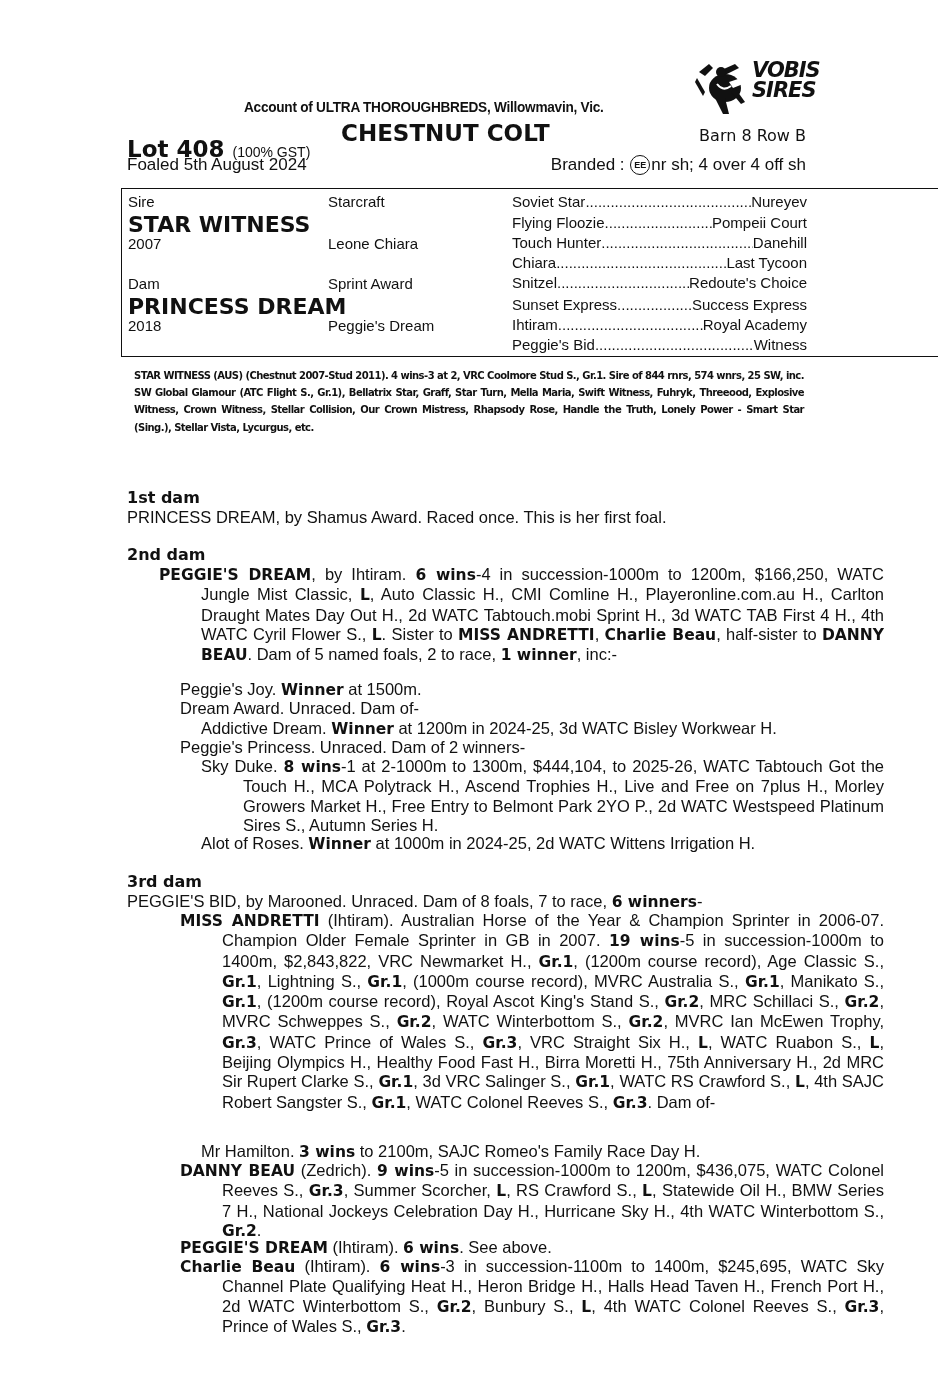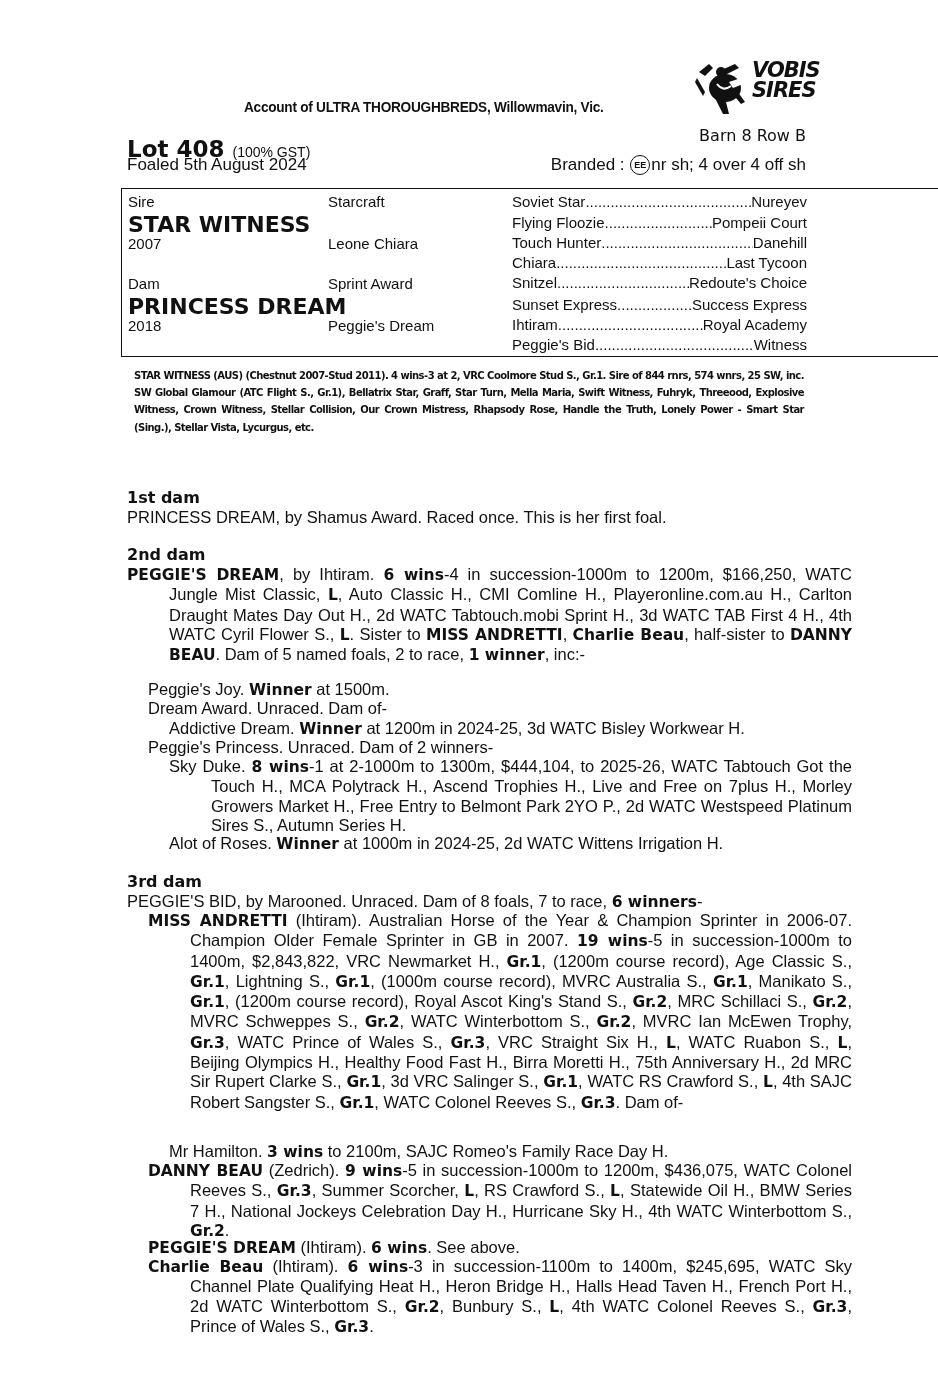--- a/index.html
+++ b/index.html
@@ -34,21 +34,21 @@
   .ped-anc .r { flex: 0 0 auto; }
 
   
   .sire-blurb { position: absolute; left: 134px; top: 367px; width: 670px; font-family: "DejaVu Sans", sans-serif;
                 font-weight: bold; font-size: 10px; line-height: 17.2px; text-align: justify; letter-spacing: -0.55px; }
 
   
   .sec-title { position: absolute; left: 127px; font-family: "DejaVu Sans", sans-serif; font-weight: bold; font-size: 16px; }
   .para { position: absolute; font-size: 16.5px; line-height: 19.3px; text-align: justify; text-align-last: left; }
   b, .b { font-family: "DejaVu Sans", sans-serif; font-weight: bold; font-size: 15.5px; }
-  .hang { padding-left: 42px; text-indent: -42px; }
+  .hang { padding-left: 42px; text-indent: -42px; margin-left: 32px; }
 </style>
 </head>
 <body>
 
 <div class="logo">
   <svg width="58" height="58" viewBox="0 0 58 58" style="position:absolute;left:0;top:0">
     <path d="M4 14 L14 6 L18 10 L10 18 Z" fill="#111"></path>
     <path d="M2 20 L10 34 L8 38 L0 24 Z" fill="#111"></path>
     <ellipse cx="30" cy="30" rx="16" ry="14" fill="#111"></ellipse>
     <path d="M22 14 L40 6 L44 10 L28 18 Z" fill="#111"></path>
@@ -64,20 +64,21 @@
   </div>
 </div>
 
 <div class="account">Account of ULTRA THOROUGHBREDS, Willowmavin, Vic.</div>
 
 <div class="lot-row">
   <div class="lot">
     <span>Lot 408</span>
     <span class="gst">(100% GST)</span>
   </div>
+  <div class="colt">CHESTNUT COLT</div>
   <div class="barn">Barn 8 Row B</div>
 </div>
 
 <div class="foaled-row">
   <div class="foaled">Foaled 5th August 2024</div>
   <div class="branded">
     <span>Branded :</span>
     <span class="brand-mark">EE</span><span>nr sh; 4 over 4 off sh</span>
   </div>
 </div>

